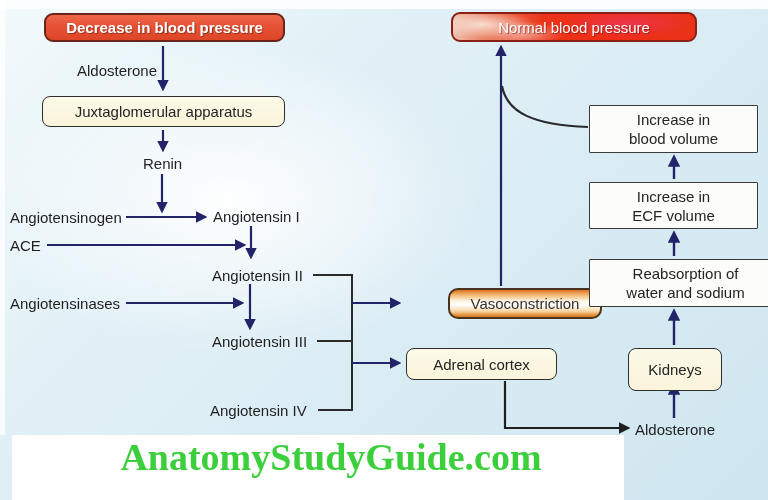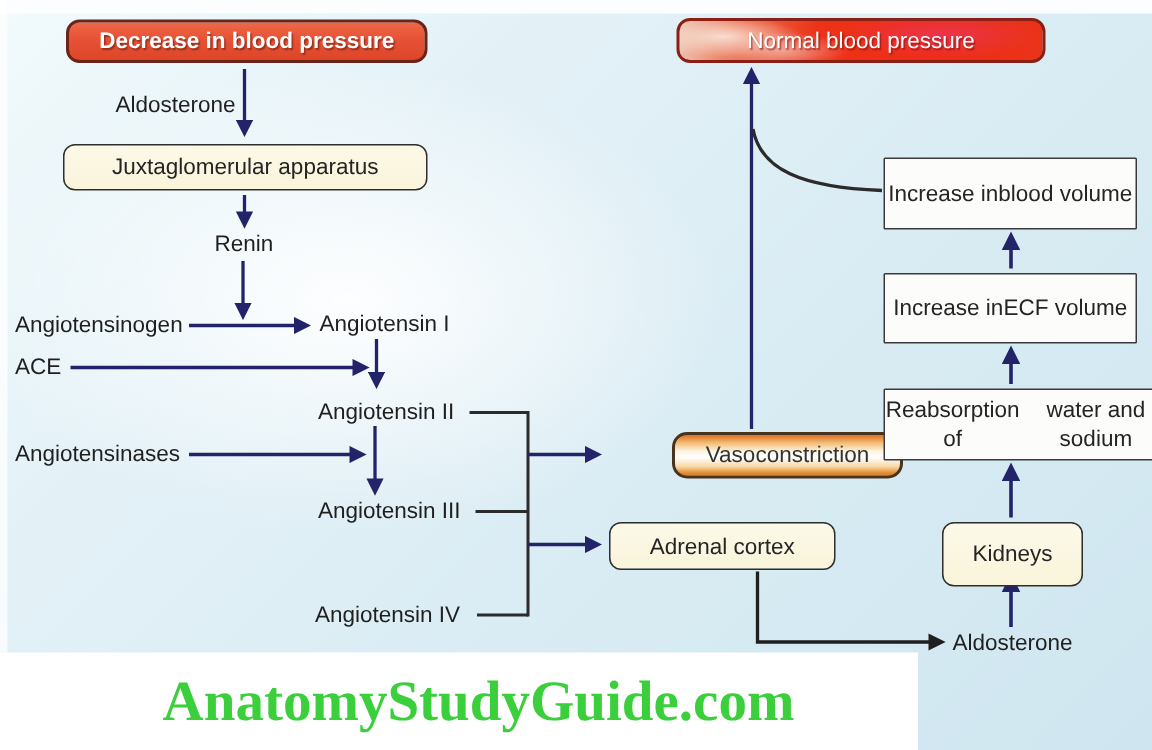--- a/index.html
+++ b/index.html
@@ -6,22 +6,22 @@
   body{font-family:"Liberation Sans", sans-serif;}
   .canvas{
     position:relative;width:768px;height:500px;overflow:hidden;
     background:
       radial-gradient(ellipse 420px 260px at 30% 40%, rgba(255,255,255,.95) 0%, rgba(255,255,255,0) 60%),
       linear-gradient(135deg,#f2fafc 0%,#e3f1f7 30%,#d8ebf3 65%,#cfe6f0 100%);
   }
   .topstrip{position:absolute;left:0;top:0;width:768px;height:9px;background:#fbfdfe;}
   .leftstrip{position:absolute;left:0;top:0;width:5px;height:435px;background:rgba(255,255,255,.75);}
   .bottomband{
-    position:absolute;left:0;top:435px;width:612px;height:65px;background:#ffffff;
-    display:flex;align-items:center;justify-content:center;
+    position:absolute;left:12px;top:435px;width:612px;height:65px;background:#ffffff;
+    display:flex;align-items:flex-start;justify-content:center;
   }
   .watermark{
     font-family:"Liberation Serif", serif;font-weight:bold;font-size:38px;
     color:var(--watermark-green,#3ccf3c);padding-left:26px;letter-spacing:0px;
   }
   svg.lines{position:absolute;left:0;top:0;}
 
   .node{
     position:absolute;display:flex;align-items:center;justify-content:center;
     text-align:center;font-size:15px;color:#242424;box-sizing:border-box;
@@ -39,21 +39,21 @@
       radial-gradient(ellipse 60px 16px at 28% 75%, rgba(242,188,176,.8) 0%, rgba(242,188,176,0) 75%),
       radial-gradient(ellipse 80px 20px at 72% 35%, rgba(233,58,120,.55) 0%, rgba(233,58,120,0) 80%),
       linear-gradient(90deg,#eec0ae 0%,#ea7250 16%,#ec3319 38%,#ee2d15 70%,#e93318 100%);
   }
   .cream{
     border:1.6px solid #2e2e2e;border-radius:8px;
     background:linear-gradient(180deg,#fcf9e8 0%,#f9f4da 100%);
   }
   .plainrect{
     border:1.5px solid #3a3a3a;border-radius:1px;background:#fcfcfa;
-    line-height:19px;flex-direction:row;
+    line-height:19px;flex-direction:column;text-align:right;
   }
   .vaso{
     border:2px solid #49331e;border-radius:10px;color:#333;
     background:linear-gradient(180deg,#da7122 0%,#f4bd78 20%,#fdf3e0 40%,#ffffff 55%,#f8d8a5 78%,#e08b33 94%,#d97c27 100%);
   }
 
   .decrease-box{left:44px;top:13px;width:241px;height:29px;}
   .normal-box{left:451px;top:12px;width:246px;height:30px;}
   .juxta-box{left:42px;top:96px;width:243px;height:31px;}
   .vaso-box{left:405px;top:288px;width:154px;height:31px;margin-left:43px;}

